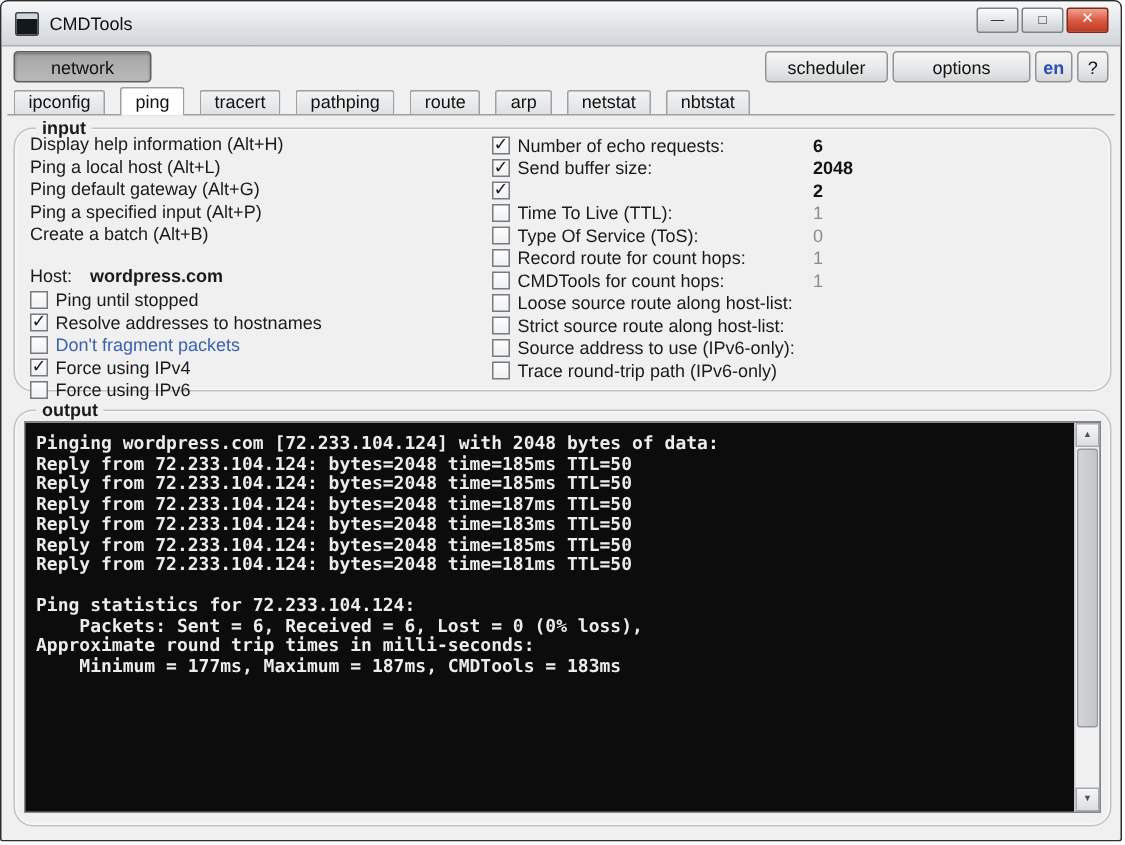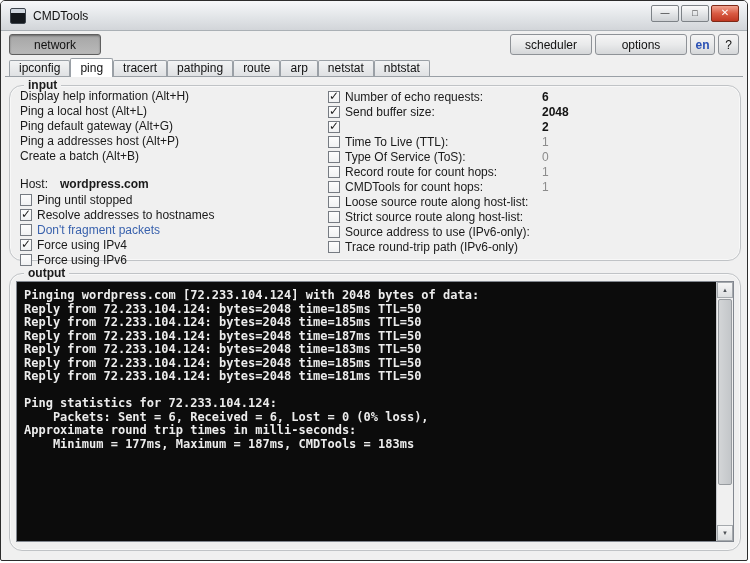--- a/index.html
+++ b/index.html
@@ -64,21 +64,21 @@
   .btn.lang { width: 25px; color: #2a50b4; font-weight: bold; }
   .btn.help { width: 21px; }
 
   
   .tabstrip {
     position: absolute; top: 57px; left: 4px; right: 4px; height: 19px;
     display: flex; align-items: flex-end; padding-left: 4px;
     border-bottom: 1px solid #9aa0a6;
   }
   .tab {
-    height: 16px; line-height: 15px; padding: 0 9px; margin-right: 0;
+    height: 16px; line-height: 15px; padding: 0 9px; margin-right: 10px;
     border: 1px solid #9aa0a6; border-bottom: none; border-radius: 2px 2px 0 0;
     background: linear-gradient(#f2f3f4, #dfe1e3);
     color: #111; cursor: default; white-space: nowrap;
   }
   .tab.active {
     height: 19px; line-height: 18px; margin-bottom: -1px;
     background: #ffffff; position: relative; z-index: 2;
   }
 
   
@@ -179,21 +179,21 @@
       <div class="tab"><span>nbtstat</span></div>
   </div>
 
   <div class="group group-input">
     <span class="group-label">input</span>
 
     <div class="col-left">
       <div class="cmd"><span>Display help information (Alt+H)</span></div>
         <div class="cmd"><span>Ping a local host (Alt+L)</span></div>
         <div class="cmd"><span>Ping default gateway (Alt+G)</span></div>
-        <div class="cmd"><span>Ping a addresses host (Alt+P)</span></div>
+        <div class="cmd"><span>Ping a specified input (Alt+P)</span></div>
         <div class="cmd"><span>Create a batch (Alt+B)</span></div>
       <div class="host-row">
         <span>Host:</span><span class="host-value">wordpress.com</span>
       </div>
       <div class="opt-row">
           <span class="checkbox"></span>
           <span class="opt-label">Ping until stopped</span>
         </div>
         <div class="opt-row checked">
           <span class="checkbox"></span>

